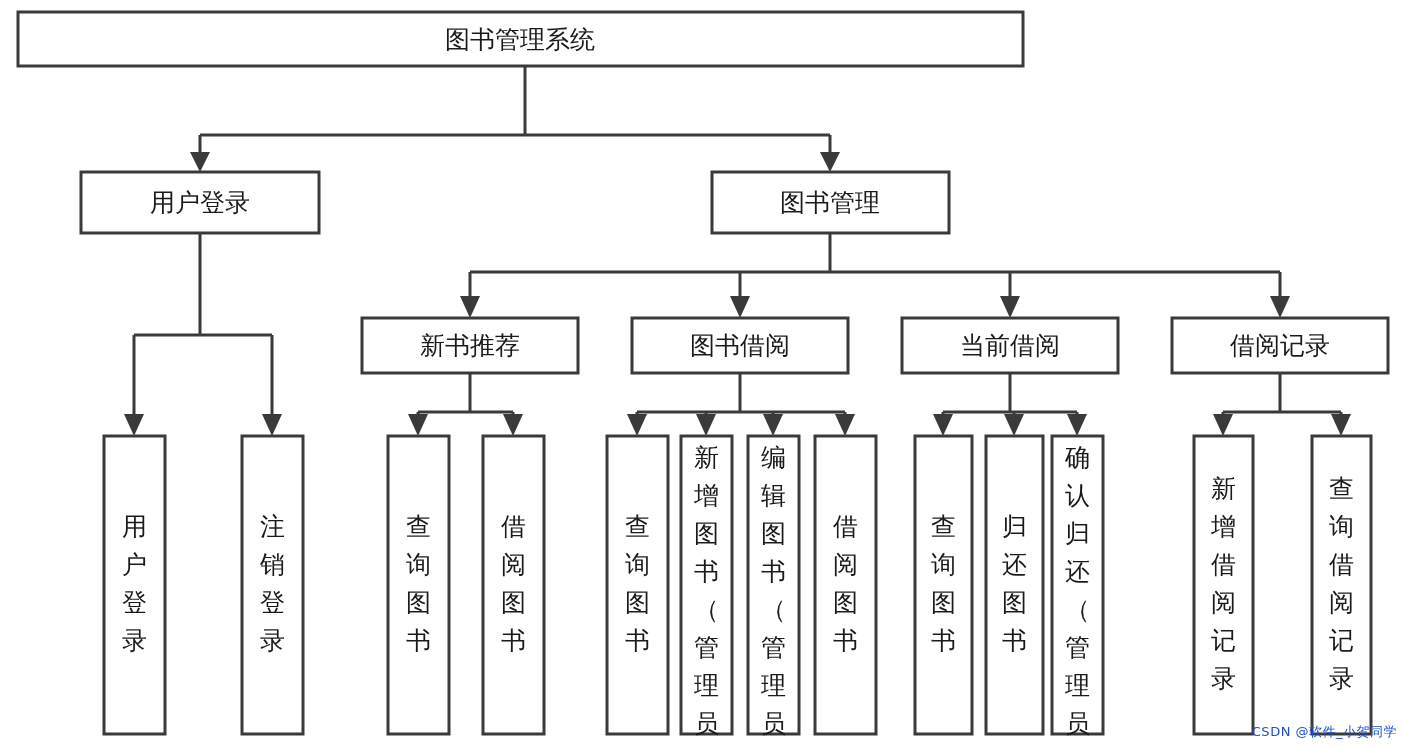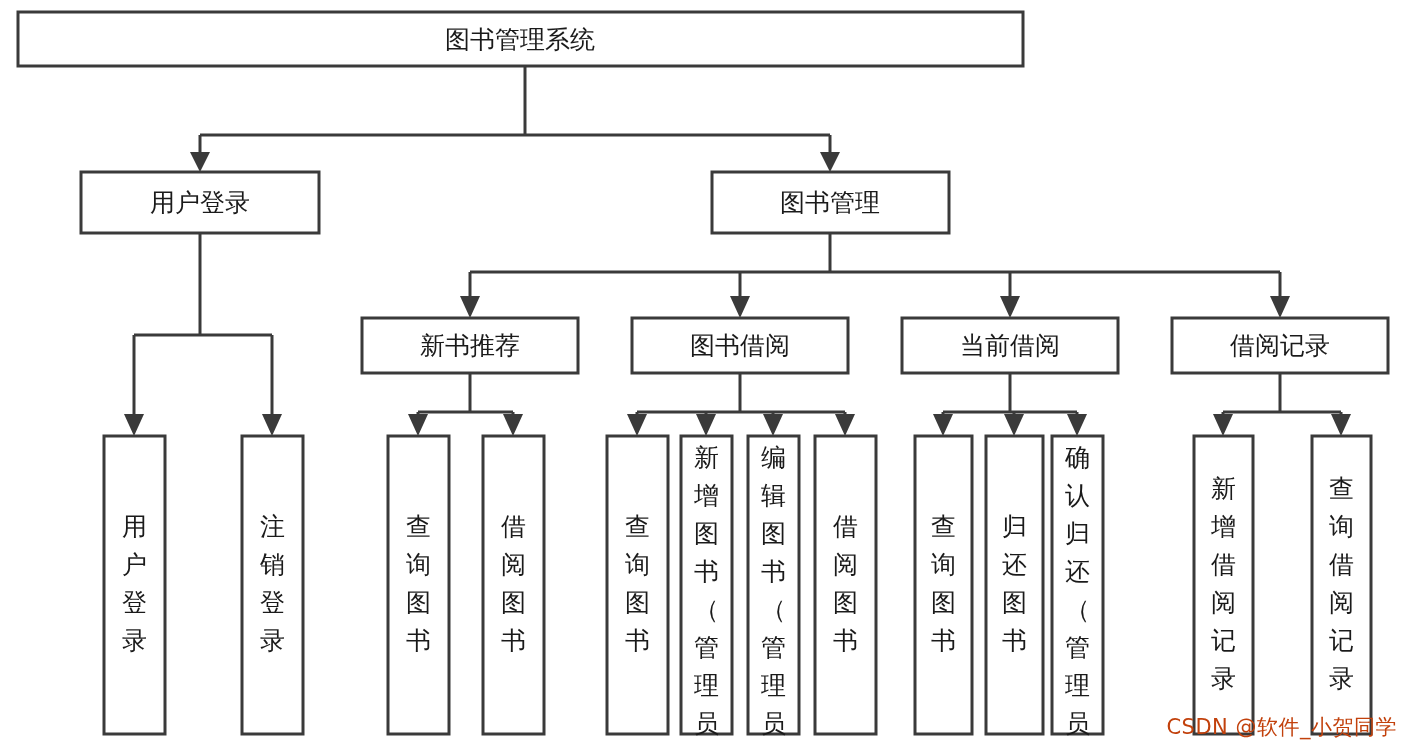--- a/index.html
+++ b/index.html
@@ -17,21 +17,21 @@
     fill:#1a1a1a;font-size:25px;text-anchor:middle;
     dominant-baseline:middle;
   }
   .node-label-vert{
     font-family:"DejaVu Sans","Liberation Sans",sans-serif;
     fill:#1a1a1a;font-size:25px;text-anchor:middle;
   }
   .watermark{
     position:absolute;right:8px;bottom:6px;
     font-family:"DejaVu Sans","Liberation Sans",sans-serif;
-    font-size:21px;color:#c2410c;letter-spacing:.5px;
+    font-size:13px;color:#1d4ed8;letter-spacing:.5px;
     white-space:nowrap;user-select:none;
   }
 </style>
 </head>
 <body>
 
 <svg id="diagram" viewBox="0 0 1405 747" xmlns="http://www.w3.org/2000/svg">
 
   <defs>
     <marker id="arrow" viewBox="0 0 12 14" refX="6" refY="13" markerWidth="12" markerHeight="14" orient="auto-start-reverse">

